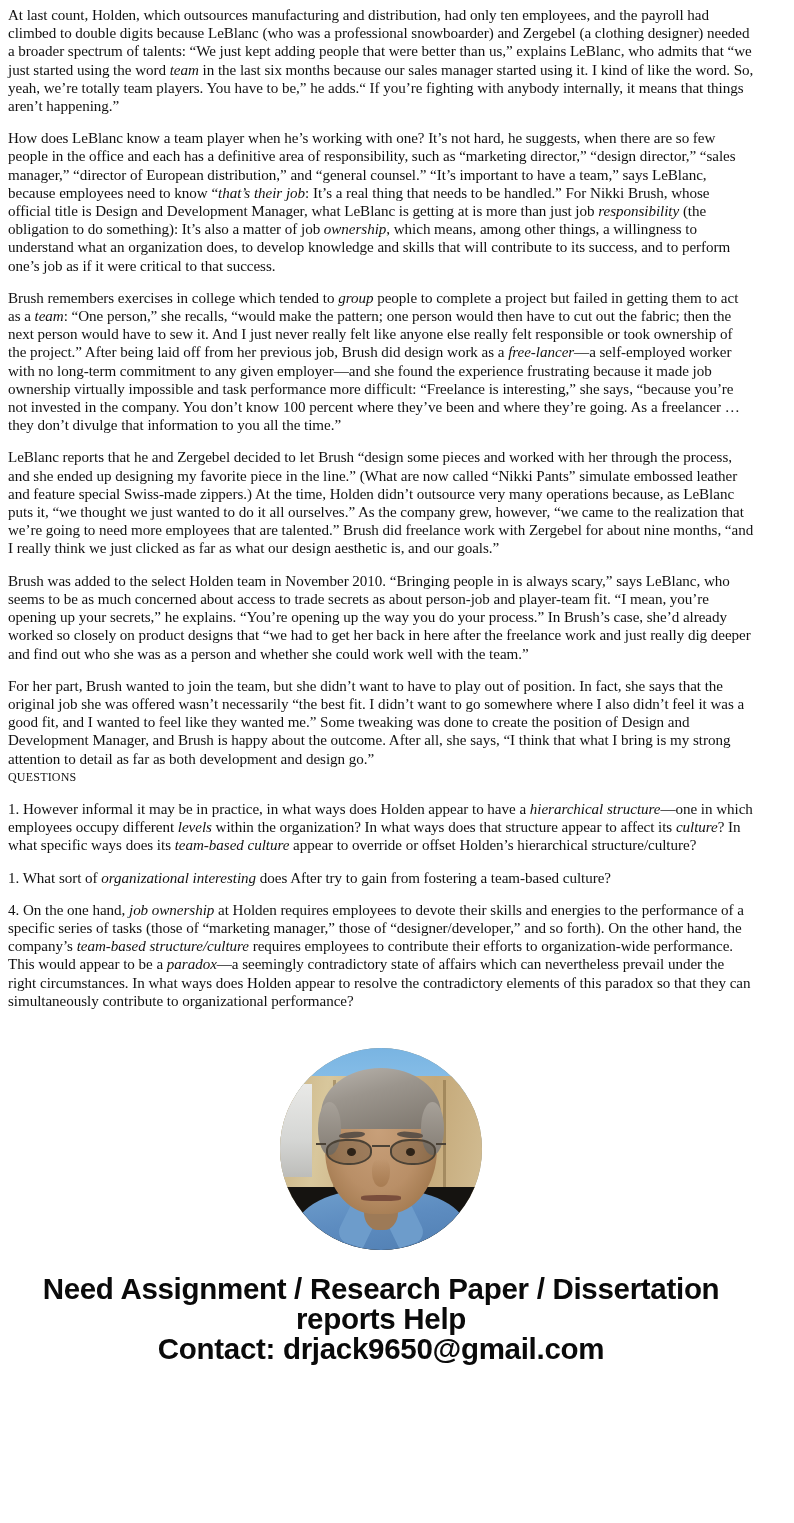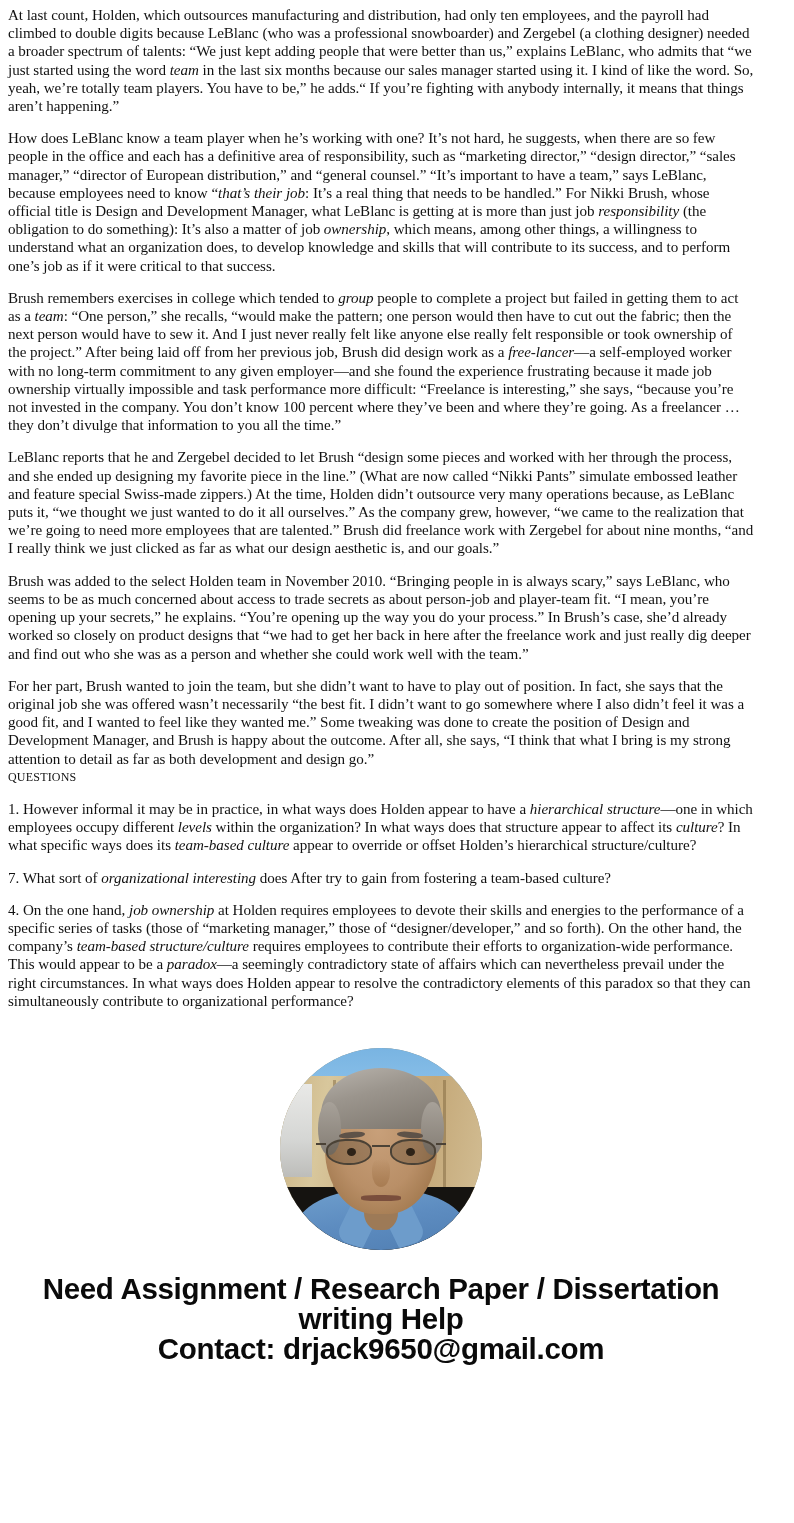--- a/index.html
+++ b/index.html
@@ -246,21 +246,21 @@
       <p class="body-text" id="p3"><span>Brush remembers exercises in college which tended to </span><em>group</em><span> people to complete a project but failed in getting them to act as a </span><em>team</em><span>: “One person,” she recalls, “would make the pattern; one person would then have to cut out the fabric; then the next person would have to sew it. And I just never really felt like anyone else really felt responsible or took ownership of the project.” After being laid off from her previous job, Brush did design work as a </span><em>free-lancer</em><span>—a self-employed worker with no long-term commitment to any given employer—and she found the experience frustrating because it made job ownership virtually impossible and task performance more difficult: “Freelance is interesting,” she says, “because you’re not invested in the company. You don’t know 100 percent where they’ve been and where they’re going. As a freelancer … they don’t divulge that information to you all the time.”</span></p>
       <p class="body-text" id="p4"><span>LeBlanc reports that he and Zergebel decided to let Brush “design some pieces and worked with her through the process, and she ended up designing my favorite piece in the line.” (What are now called “Nikki Pants” simulate embossed leather and feature special Swiss-made zippers.) At the time, Holden didn’t outsource very many operations because, as LeBlanc puts it, “we thought we just wanted to do it all ourselves.” As the company grew, however, “we came to the realization that we’re going to need more employees that are talented.” Brush did freelance work with Zergebel for about nine months, “and I really think we just clicked as far as what our design aesthetic is, and our goals.”</span></p>
       <p class="body-text" id="p5"><span>Brush was added to the select Holden team in November 2010. “Bringing people in is always scary,” says LeBlanc, who seems to be as much concerned about access to trade secrets as about person-job and player-team fit. “I mean, you’re opening up your secrets,” he explains. “You’re opening up the way you do your process.” In Brush’s case, she’d already worked so closely on product designs that “we had to get her back in here after the freelance work and just really dig deeper and find out who she was as a person and whether she could work well with the team.”</span></p>
       <p class="body-text" id="p6"><span>For her part, Brush wanted to join the team, but she didn’t want to have to play out of position. In fact, she says that the original job she was offered wasn’t necessarily “the best fit. I didn’t want to go somewhere where I also didn’t feel it was a good fit, and I wanted to feel like they wanted me.” Some tweaking was done to create the position of Design and Development Manager, and Brush is happy about the outcome. After all, she says, “I think that what I bring is my strong attention to detail as far as both development and design go.”</span></p>
     </div>
 
   <div class="questions-heading">QUESTIONS</div>
 
   <div id="questions-list">
       <p class="body-text" id="q1"><span>1. However informal it may be in practice, in what ways does Holden appear to have a </span><em>hierarchical structure</em><span>—one in which employees occupy different </span><em>levels</em><span> within the organization? In what ways does that structure appear to affect its </span><em>culture</em><span>? In what specific ways does its </span><em>team-based culture</em><span> appear to override or offset Holden’s hierarchical structure/culture?</span></p>
-      <p class="body-text" id="q2"><span>7. What sort of </span><em>organizational interesting</em><span> does After try to gain from fostering a team-based culture?</span></p>
+      <p class="body-text" id="q2"><span>1. What sort of </span><em>organizational interesting</em><span> does After try to gain from fostering a team-based culture?</span></p>
       <p class="body-text" id="q4"><span>4. On the one hand, </span><em>job ownership</em><span> at Holden requires employees to devote their skills and energies to the performance of a specific series of tasks (those of “marketing manager,” those of “designer/developer,” and so forth). On the other hand, the company’s </span><em>team-based structure/culture</em><span> requires employees to contribute their efforts to organization-wide performance. This would appear to be a </span><em>paradox</em><span>—a seemingly contradictory state of affairs which can nevertheless prevail under the right circumstances. In what ways does Holden appear to resolve the contradictory elements of this paradox so that they can simultaneously contribute to organizational performance?</span></p>
     </div>
 
   <div class="photo-block">
     <div class="avatar">
       <div class="av-sky"></div>
       <div class="av-wall"></div>
       <div class="av-wall-left"></div>
       <div class="av-wall-seam" style="left:26%"></div>
       <div class="av-wall-seam" style="right:18%"></div>
@@ -286,17 +286,17 @@
         <div class="temple-l"></div>
         <div class="temple-r"></div>
       </div>
       <div class="av-nose"></div>
       <div class="av-mouth"></div>
     </div>
   </div>
 
   <div class="footer">
     <div>Need Assignment / Research Paper / Dissertation</div>
-    <div>writing Help</div>
+    <div>reports Help</div>
     <div>Contact: drjack9650@gmail.com</div>
   </div>
 
 </div>
 
 </body></html>

